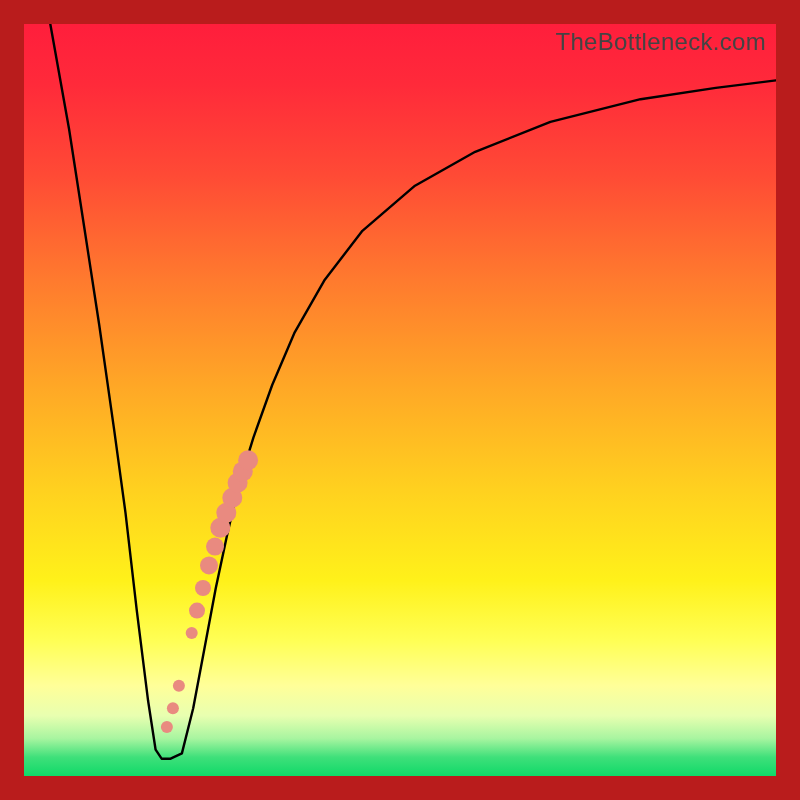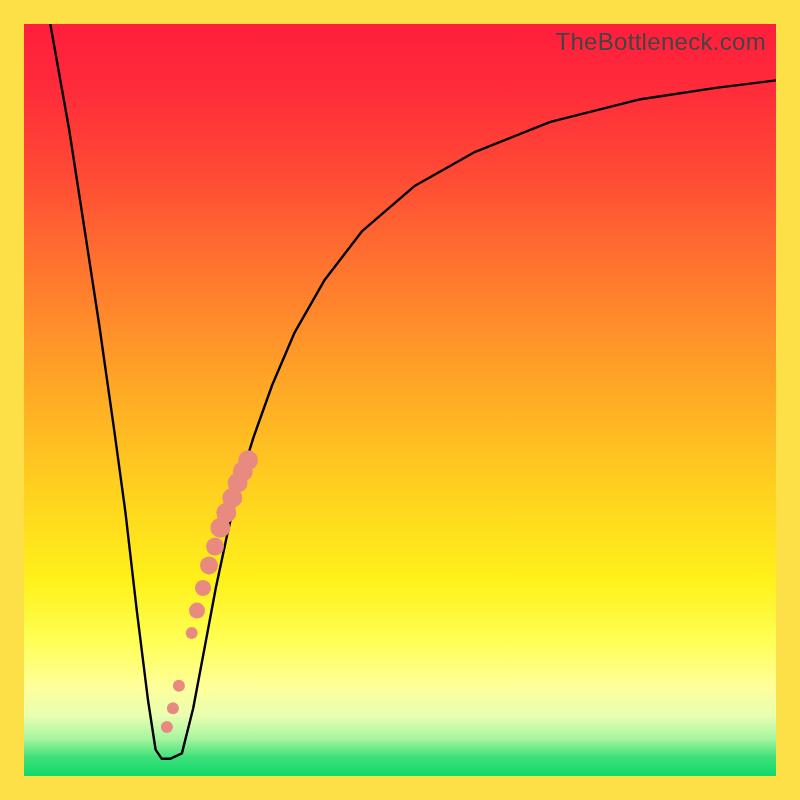--- a/index.html
+++ b/index.html
@@ -8,21 +8,21 @@
     width: 800px;
     height: 800px;
     overflow: hidden;
     background: #000;
     font-family: Arial, Helvetica, sans-serif;
   }
   .frame {
     position: relative;
     width: 800px;
     height: 800px;
-    background: #fde047;
+    background: #b91c1c;
   }
   .plot {
     position: absolute;
     left: 24px;
     top: 24px;
     width: 752px;
     height: 752px;
     
     background: linear-gradient(to bottom,
       #ff1e3c 0%,

